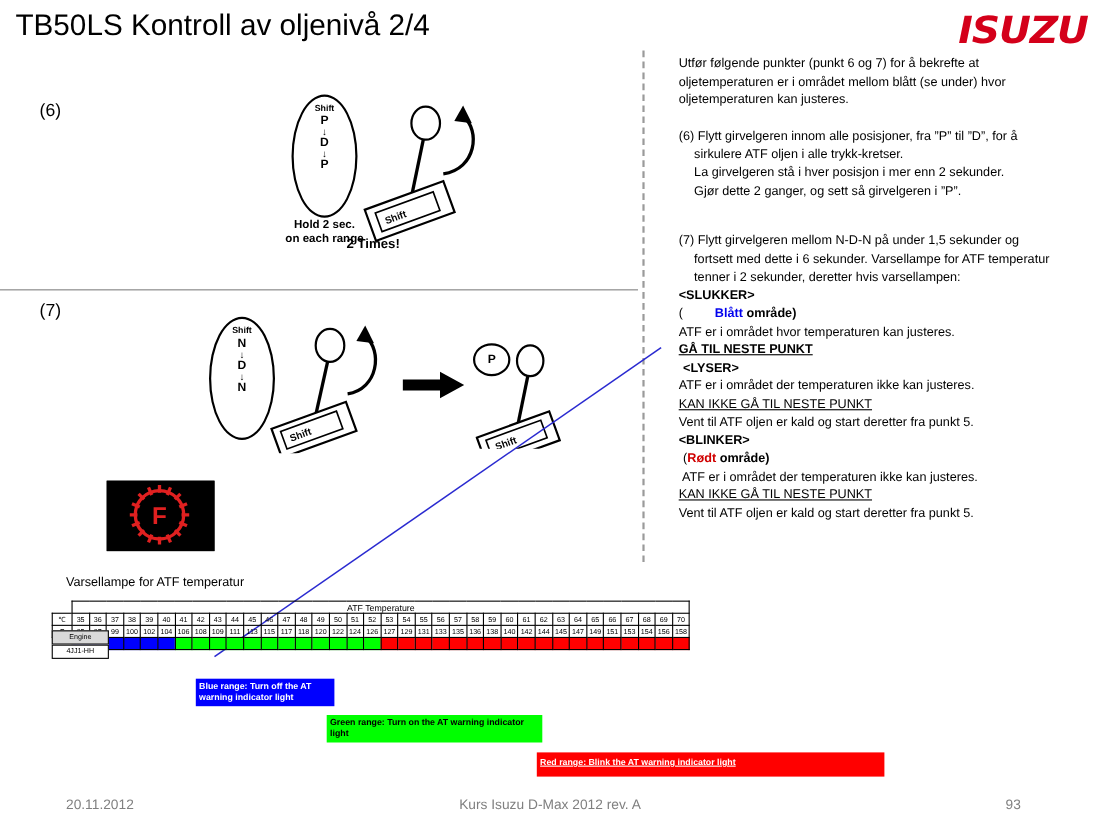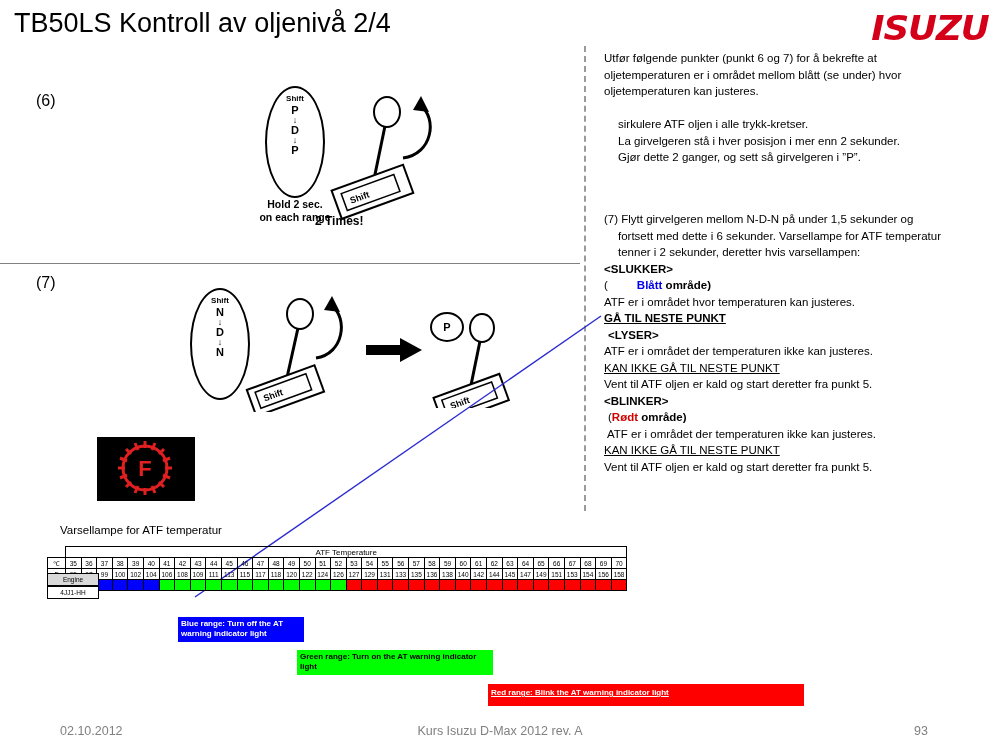--- a/index.html
+++ b/index.html
@@ -41,21 +41,21 @@
   .dashed-divider{
     position:absolute;left:584px;top:46px;width:0;height:465px;
     border-left:2px dashed #9a9a9a;
   }
 
   
   .rtext{
     position:absolute;left:600px;width:392px;
     font-size:11.5px;line-height:16.5px;color:#000;
   }
-  .rtext p{margin:0 0 0 4px;}
+  .rtext p{margin:0 0 0 17px;}
   .indent2{padding-left:14px;}
   .u{text-decoration:underline;}
   .b{font-weight:bold;}
   .blue{color:#0000ee;font-weight:bold;padding-left:29px;}
   .green{color:#00a000;font-weight:bold;}
   .red{color:#d00000;font-weight:bold;}
 
   
   .lamp-box{
     position:absolute;left:97px;top:437px;width:96px;height:62px;
@@ -251,20 +251,21 @@
   </div>
   <div class="lamp-caption">Varsellampe for ATF temperatur</div>
 
   <div class="rtext" style="top:50px;">
     <p>Utfør følgende punkter (punkt 6 og 7) for å bekrefte at</p>
     <p>oljetemperaturen er i området mellom blått (se under) hvor</p>
     <p>oljetemperaturen kan justeres.</p>
   </div>
 
   <div class="rtext" style="top:116px;">
+    <p>(6) Flytt girvelgeren innom alle posisjoner, fra ”P” til ”D”, for å</p>
     <p class="indent2">sirkulere ATF oljen i alle trykk-kretser.</p>
     <p class="indent2">La girvelgeren stå i hver posisjon i mer enn 2 sekunder.</p>
     <p class="indent2">Gjør dette 2 ganger, og sett så girvelgeren i ”P”.</p>
   </div>
 
   <div class="rtext" style="top:211px;">
     <p>(7) Flytt girvelgeren mellom N-D-N på under 1,5 sekunder og</p>
     <p class="indent2">fortsett med dette i 6 sekunder. Varsellampe for ATF temperatur</p>
     <p class="indent2">tenner i 2 sekunder, deretter hvis varsellampen:</p>
     <p class="b">&lt;SLUKKER&gt;</p>
@@ -428,17 +429,17 @@
     <div>warning indicator light</div>
   </div>
   <div class="legend green" style="left:297px;top:650px;width:190px;height:21px;">
     <div>Green range: Turn on the AT warning indicator</div>
     <div>light</div>
   </div>
   <div class="legend red" style="left:488px;top:684px;width:310px;height:18px;line-height:14px;text-decoration:underline;">
     <div>Red range: Blink the AT warning indicator light</div>
   </div>
 
-  <div class="footer left">02.10.2012</div>
+  <div class="footer left">20.11.2012</div>
   <div class="footer center">Kurs Isuzu D-Max 2012 rev. A</div>
   <div class="footer right">93</div>
 
 </div>
 
 </body></html>

